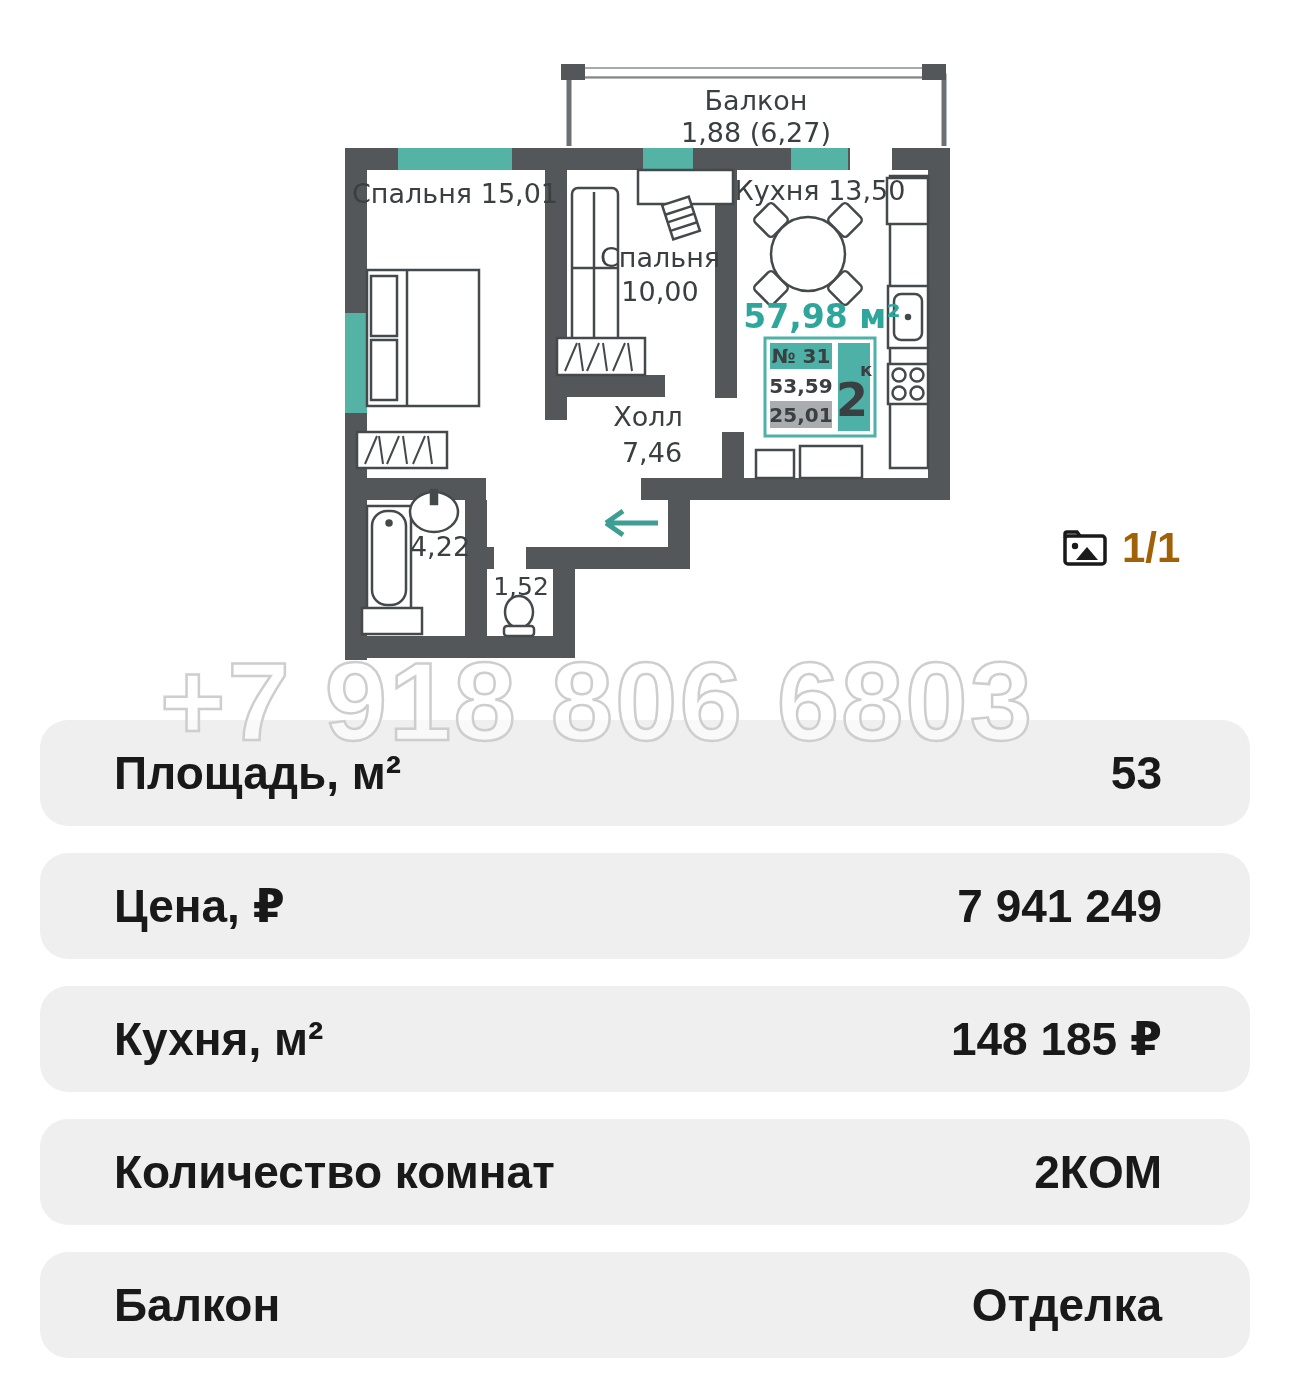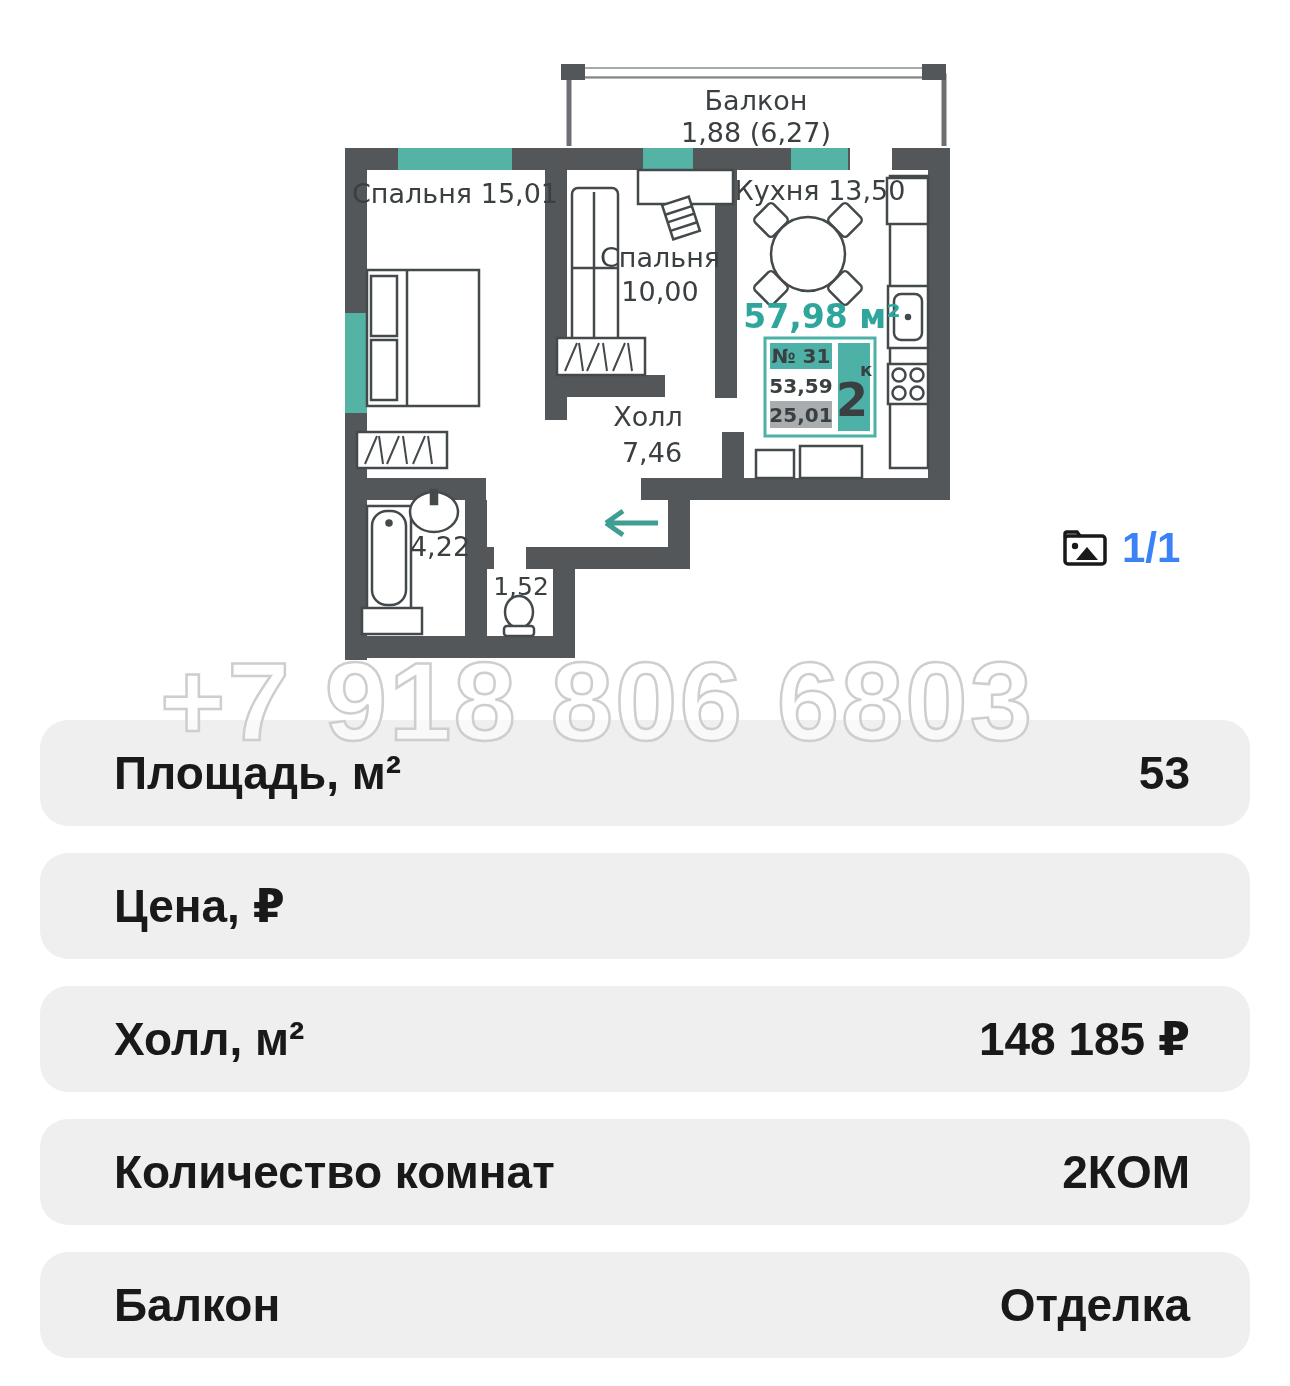--- a/index.html
+++ b/index.html
@@ -10,36 +10,36 @@
   
   .plan-wrap{position:absolute;left:0;top:0;width:1290px;height:690px;margin-top:20px;}
   svg text{font-family:"DejaVu Sans","Liberation Sans",sans-serif;fill:#3a3f41;}
   .room-label{font-size:27px;}
   .room-label-sm{font-size:25px;}
   .teal-big{font-size:33px;font-weight:bold;fill:#2fa69b;}
   .badge-cell{font-size:20px;font-weight:bold;}
   
   .photo-counter{
     position:absolute;left:1062px;top:524px;display:flex;align-items:center;gap:14px;
-    color:#3b82f6;font-weight:bold;font-size:42px;z-index:3;
+    color:#a16207;font-weight:bold;font-size:42px;z-index:3;
   }
   
   .watermark{
     position:absolute;left:160px;top:640px;z-index:6;white-space:nowrap;
     font-size:112px;font-weight:bold;letter-spacing:2px;line-height:1.1;
     color:rgba(255,255,255,0.62);
     -webkit-text-stroke:2.5px #cecece;
     pointer-events:none;
   }
   
   .rows{position:absolute;left:40px;top:720px;width:1210px;z-index:2;}
   .info-row{
     height:106px;margin-bottom:27px;background:#efefef;border-radius:28px;
     display:flex;align-items:center;justify-content:space-between;
-    padding:0 60px 0 74px;box-sizing:border-box;
+    padding:0 88px 0 74px;box-sizing:border-box;
     font-size:46px;font-weight:bold;color:#191919;
   }
   .info-row .value{text-align:right;}
 </style>
 </head>
 <body>
 
 <div class="plan-wrap">
 <svg viewBox="0 0 1290 690" width="1290" height="690">
 
@@ -195,23 +195,24 @@
 
 <div class="watermark">+7 918 806 6803</div>
 
 <div class="rows">
   <div class="info-row">
     <span class="label">Площадь, м²</span>
     <span class="value">53</span>
   </div>
   <div class="info-row">
     <span class="label">Цена, ₽</span>
-  </div>
-  <div class="info-row">
-    <span class="label">Холл, м²</span>
+    <span class="value">7 941 249</span>
+  </div>
+  <div class="info-row">
+    <span class="label">Кухня, м²</span>
     <span class="value">148 185 ₽</span>
   </div>
   <div class="info-row">
     <span class="label">Количество комнат</span>
     <span class="value">2КОМ</span>
   </div>
   <div class="info-row">
     <span class="label">Балкон</span>
     <span class="value">Отделка</span>
   </div>

